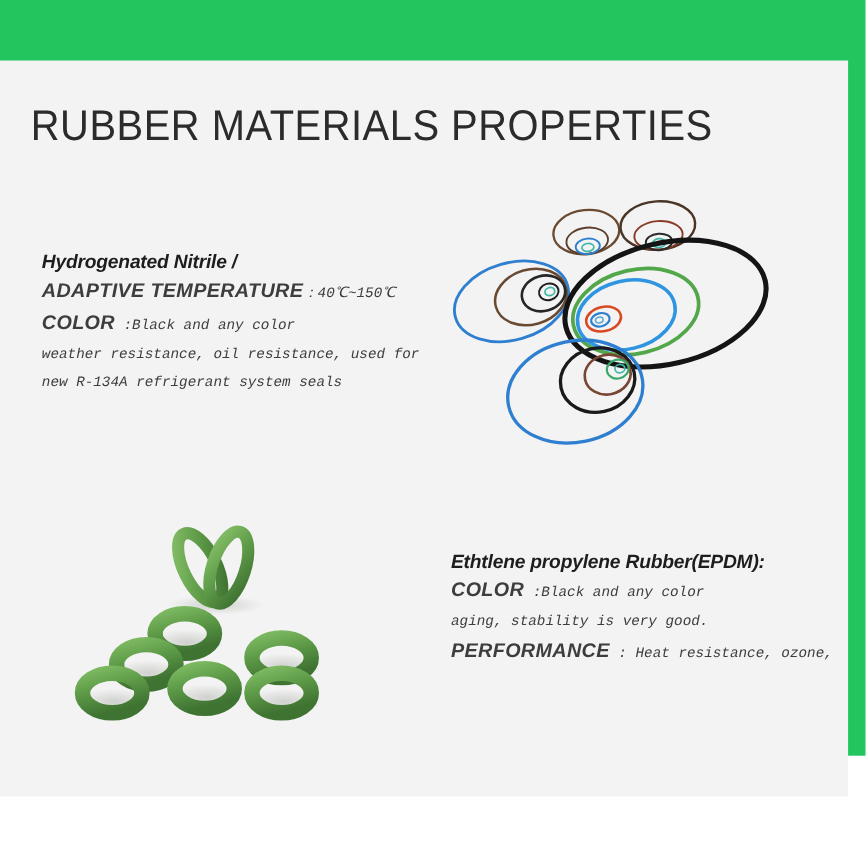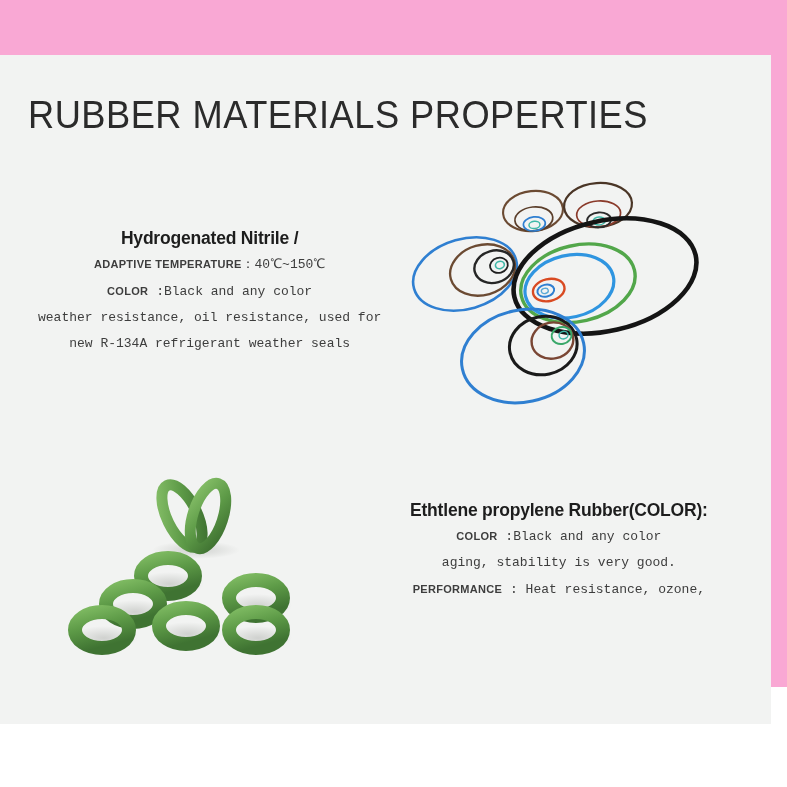--- a/index.html
+++ b/index.html
@@ -11,22 +11,21 @@
     width: 787px;
     height: 787px;
     overflow: hidden;
     font-family: "Liberation Sans", sans-serif;
   }
 
   #page {
     position: relative;
     width: 787px;
     height: 687px;
-    background: #f9a8d4;
-    text-align: center;
+    background: #22c55e;
   }
 
   
   #panel {
     position: absolute;
     left: 0px;
     top: 55px;
     width: 771px;
     height: 669px;
     background: #f2f3f2;
@@ -41,21 +40,21 @@
     font-size: 39px;
     font-weight: 300;
     letter-spacing: 0.5px;
     color: #2b2b2b;
     white-space: nowrap;
     transform: scaleX(0.93);
     transform-origin: left center;
   }
 
   
-  .block { position: absolute; }
+  .block { position: absolute; font-style: italic; }
 
   .heading {
     font-family: "Liberation Sans", sans-serif;
     font-size: 17.5px;
     font-weight: bold;
     color: #1d1d1d;
     line-height: 25px;
     letter-spacing: -0.2px;
     white-space: nowrap;
   }
@@ -63,21 +62,21 @@
   .detail {
     font-family: "Liberation Mono", "DejaVu Sans Mono", monospace;
     font-size: 13px;
     color: #3d3d3d;
     line-height: 26px;
     white-space: nowrap;
   }
   .detail .lbl {
     font-weight: bold;
     font-family: "Liberation Sans", sans-serif;
-    font-size: 11px;
+    font-size: 18px;
     letter-spacing: 0.3px;
   }
 
   #hnbr-block { left: 38px; top: 226px; }
   #epdm-block { left: 410px; top: 498px; }
 
   
   #rings-photo {
     position: absolute;
     left: 398px;
@@ -108,25 +107,25 @@
 
   <div class="block" id="hnbr-block">
     <div class="heading">Hydrogenated Nitrile /</div>
     <div class="detail">
       <span class="lbl">ADAPTIVE TEMPERATURE</span><span>：40℃~150℃</span>
     </div>
     <div class="detail">
       <span class="lbl">COLOR</span><span> :Black and any color</span>
     </div>
     <div class="detail">weather resistance, oil resistance, used for</div>
-    <div class="detail">new R-134A refrigerant weather seals</div>
+    <div class="detail">new R-134A refrigerant system seals</div>
   </div>
 
   <div class="block" id="epdm-block">
-    <div class="heading">Ethtlene propylene Rubber(COLOR):</div>
+    <div class="heading">Ethtlene propylene Rubber(EPDM):</div>
     <div class="detail">
       <span class="lbl">COLOR</span><span> :Black and any color</span>
     </div>
     <div class="detail">aging, stability is very good.</div>
     <div class="detail">
       <span class="lbl">PERFORMANCE</span><span> : Heat resistance, ozone,</span>
     </div>
   </div>
 
   <div id="rings-photo">

